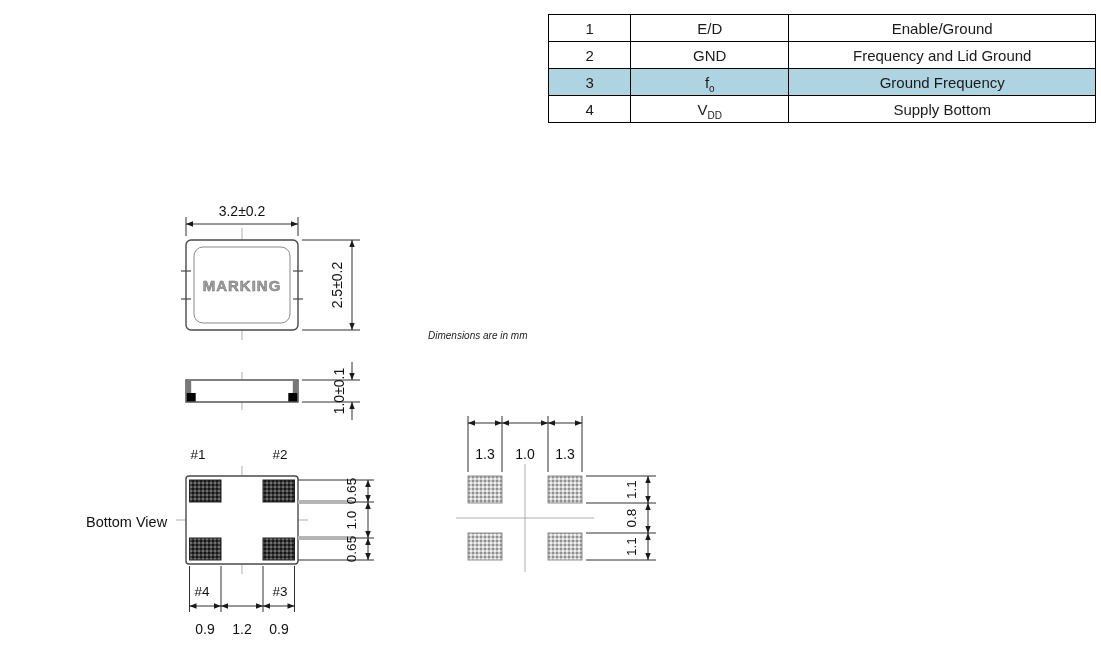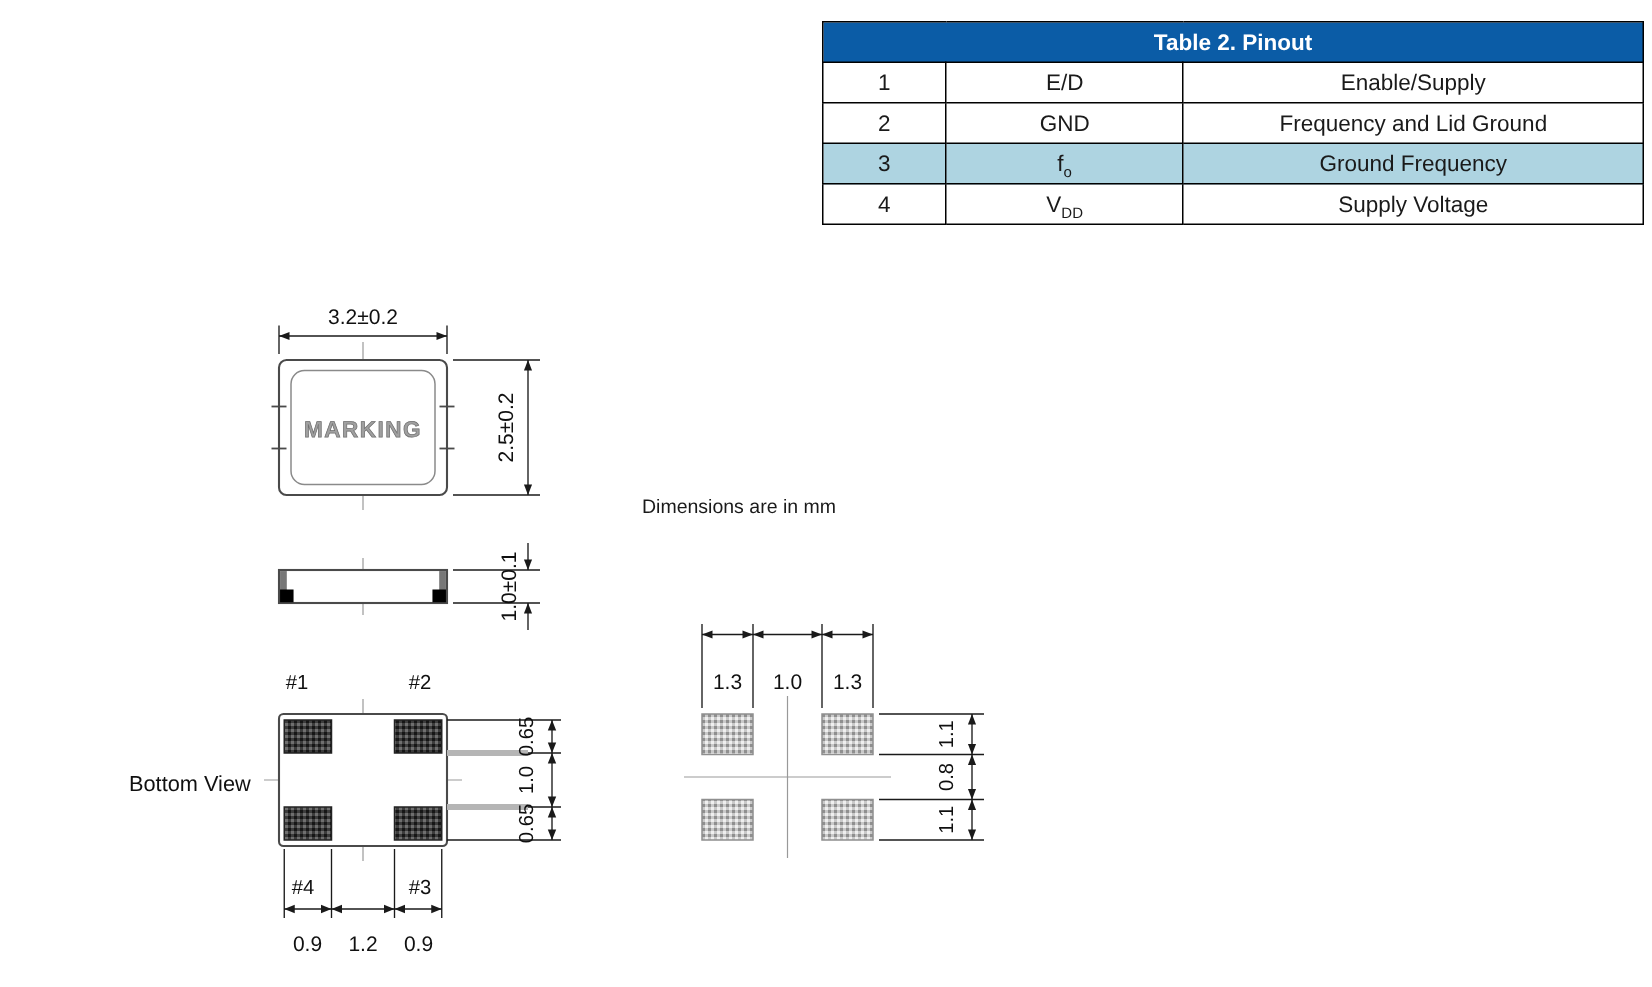--- a/index.html
+++ b/index.html
@@ -22,21 +22,21 @@
   td.title-cell {
     background: #0b5ca6; color: #fff; font-weight: bold;
     text-align: left; padding-left: 8px; height: 27px; font-size: 15px;
   }
   tr.hdr th { background: #1b74b8; color: #fff; font-weight: bold; }
   tr.hl td { background: #aed4e1; }
   col.c-pin { width: 82px; } col.c-sym { width: 158px; } col.c-fn { width: 306px; }
   sub { font-size: 10px; line-height: 0; }
 
   
-  .units-note { position: absolute; left: 428px; top: 330px; font-size: 13px; color: #1a1a1a; }
+  .units-note { position: absolute; left: 428px; top: 330px; font-size: 10px; color: #1a1a1a; font-style: italic; }
 
   
   .drawings { position: absolute; left: 0; top: 0; }
   svg text { font-family: "Liberation Sans", sans-serif; fill: #101010; }
   .cl   { stroke: #999; stroke-width: 0.8; }
   .body-outline { fill: #fff; stroke: #4a4a4a; stroke-width: 1.4; }
   .edge { stroke: #4a4a4a; stroke-width: 1.2; }
   .dim  { stroke: #1a1a1a; stroke-width: 0.9; fill: none; }
   .thick-gray { stroke: #b5b5b5; stroke-width: 4; }
   .ah   { fill: #1a1a1a; stroke: none; }
@@ -55,41 +55,38 @@
 
   <div class="pinout-wrap">
     <table class="pinout">
       <colgroup>
           <col class="c-pin">
           <col class="c-sym">
           <col class="c-fn">
         </colgroup>
       <tbody>
         <tr>
-          <td class="title-cell" colspan="3">Table 2. Pinout</td>
-        </tr>
-        <tr>
           <td>1</td>
           <td><span>E/D</span><sub></sub></td>
-          <td>Enable/Supply</td>
+          <td>Enable/Ground</td>
         </tr>
         <tr>
           <td>2</td>
           <td><span>GND</span><sub></sub></td>
           <td>Frequency and Lid Ground</td>
         </tr>
         <tr class="hl">
           <td>3</td>
           <td><span>f</span><sub>o</sub></td>
           <td>Ground Frequency</td>
         </tr>
         <tr>
           <td>4</td>
           <td><span>V</span><sub>DD</sub></td>
-          <td>Supply Voltage</td>
+          <td>Supply Bottom</td>
         </tr>
       </tbody>
     </table>
   </div>
 
   <div class="units-note">Dimensions are in mm</div>
 
   <div class="drawings">
     <svg width="700" height="658" viewBox="0 0 700 658" xmlns="http://www.w3.org/2000/svg">
       <defs>

